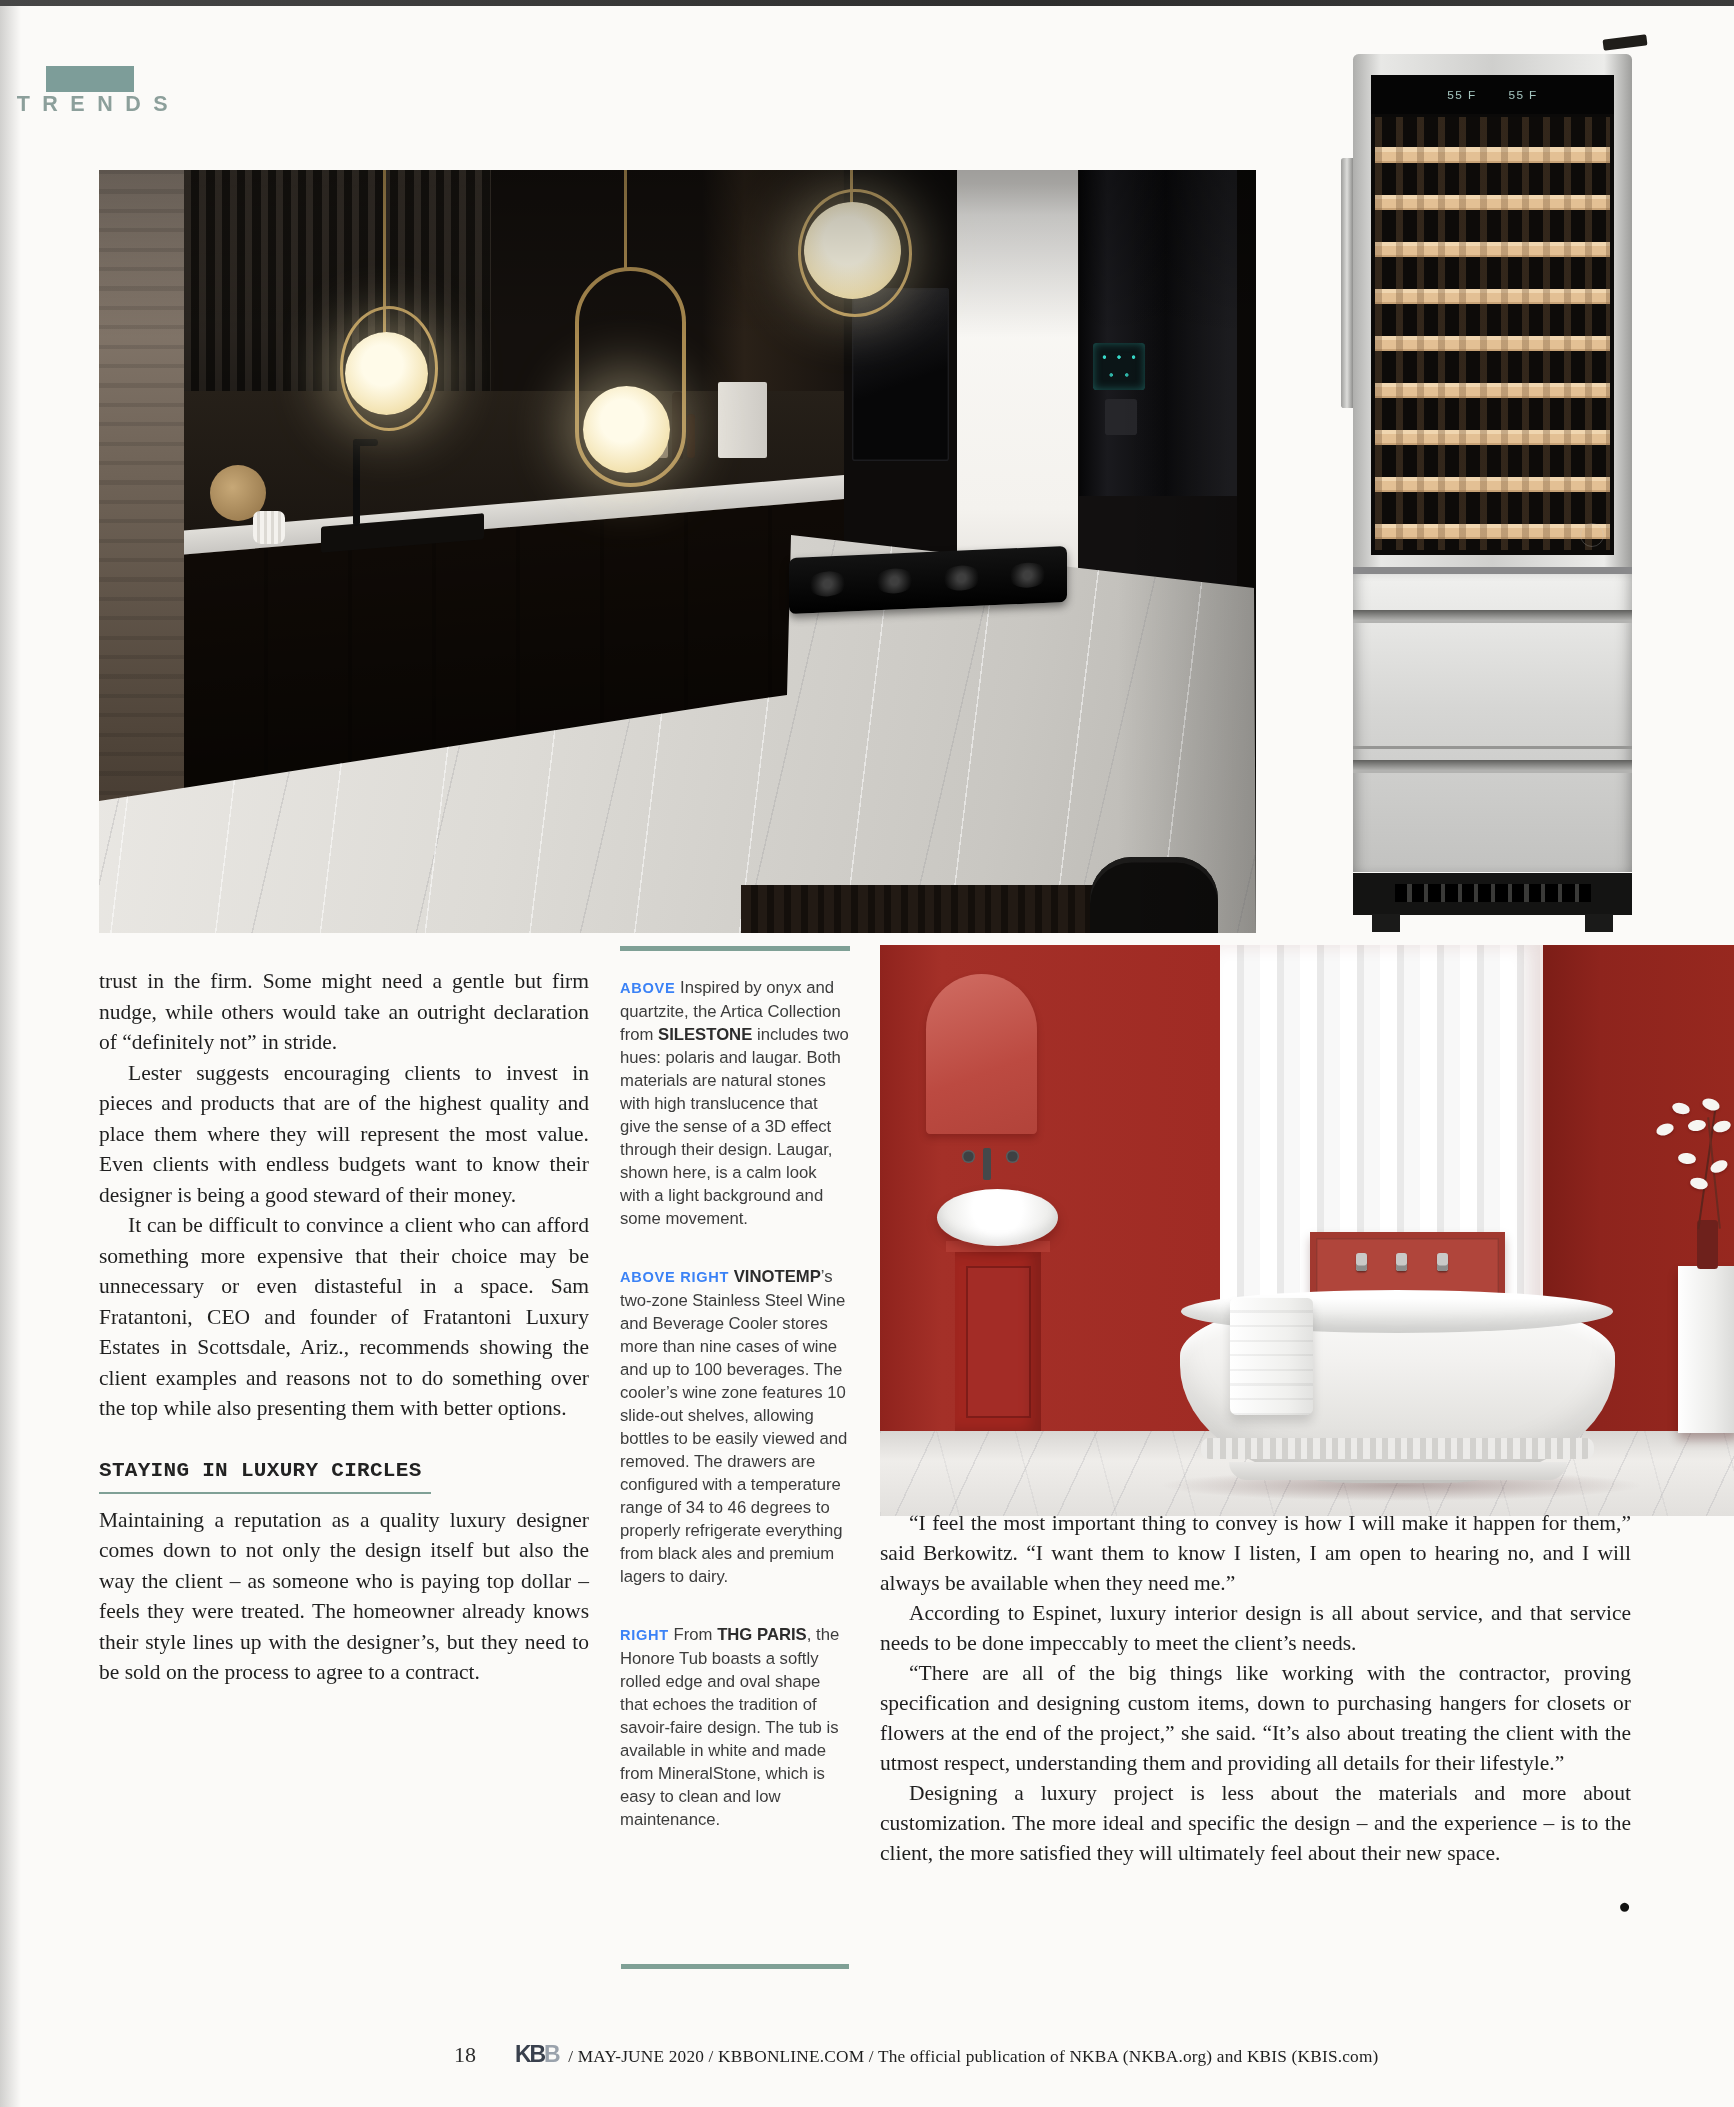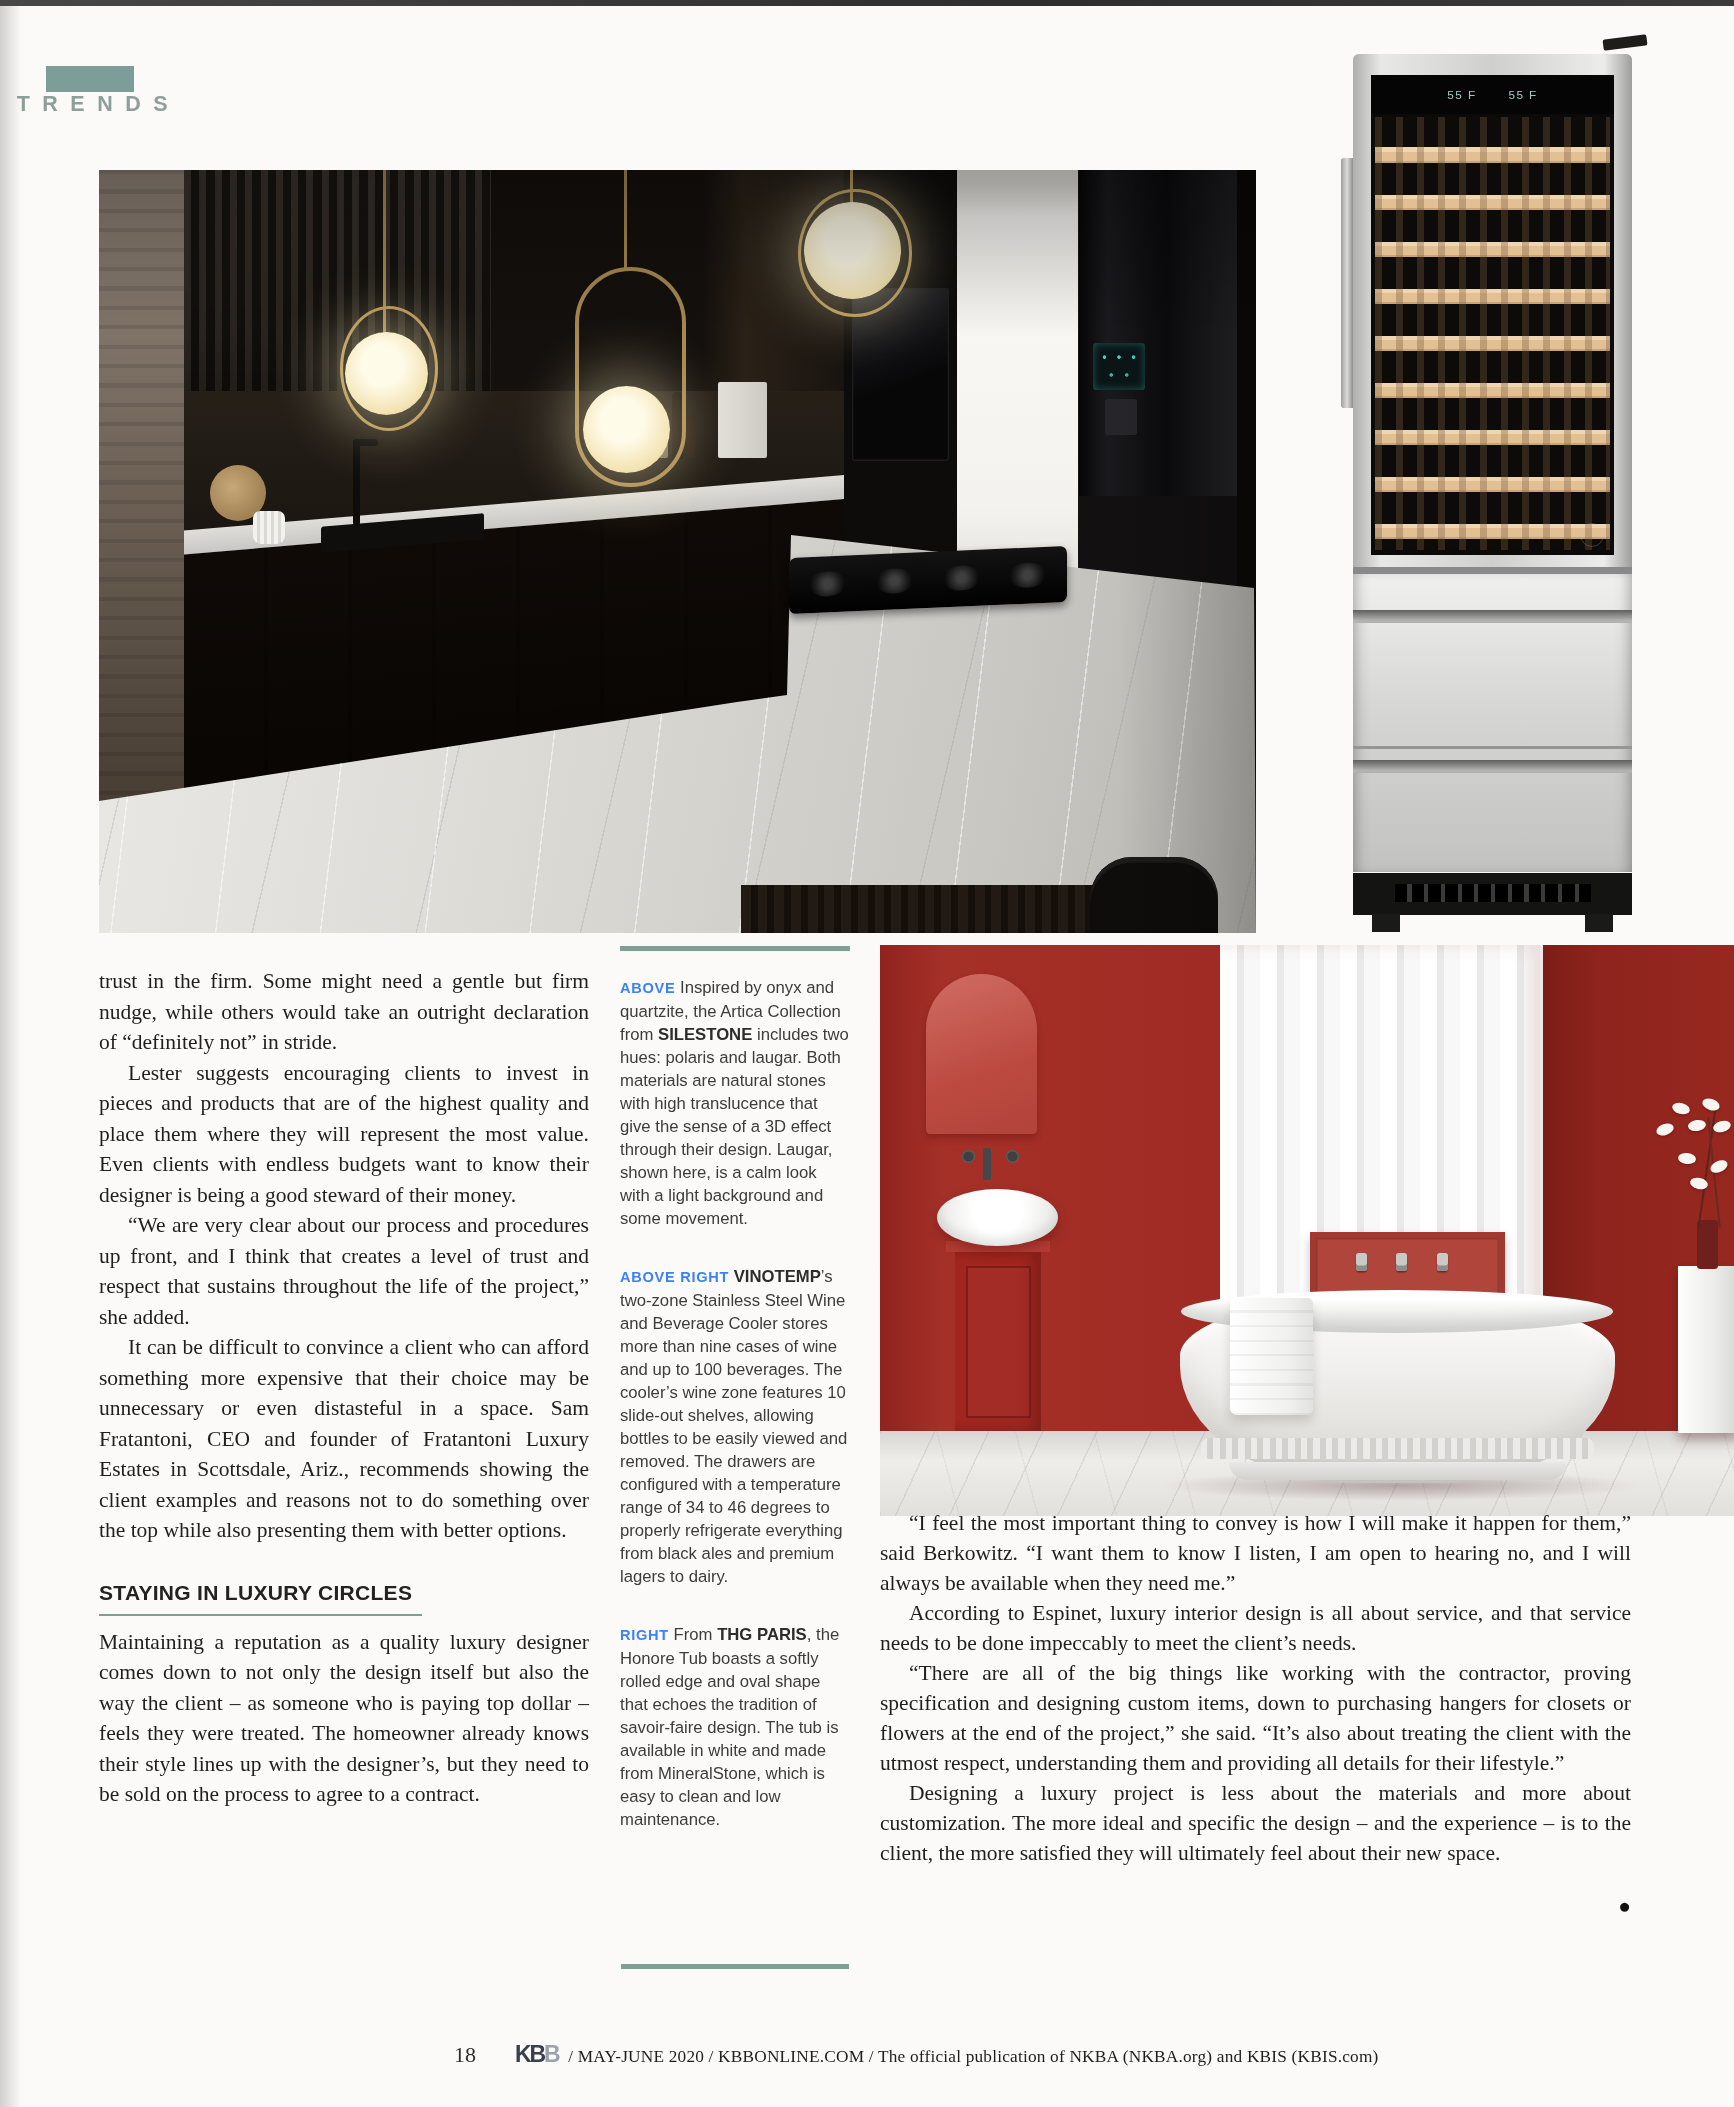--- a/index.html
+++ b/index.html
@@ -207,21 +207,21 @@
   .b-flower.f6{left:798px; top:208px; transform:rotate(6deg);}
   .b-flower.f7{left:830px; top:216px; transform:rotate(-24deg);}
   .b-flower.f8{left:810px; top:233px; transform:rotate(12deg);}
 
   
   .col-left { position:absolute; left:99px; top:966px; width:490px;
     font-size:21.5px; line-height:30.5px; color:#1f1f1f; text-align:justify; }
   .col-left p { margin:0; text-indent:29px; }
   .col-left p.noindent { text-indent:0; }
   .section-heading { margin-top:32px; margin-bottom:11px; width:fit-content; padding:0 9.7px 5.6px 0;
-    font-family:Liberation Sans, sans-serif; font-weight:bold; font-size:21px;
+    font-family:Liberation Mono, monospace; font-weight:bold; font-size:21px;
     letter-spacing:0.3px; color:#222; border-bottom:2.8px solid #7fa096; }
 
   .caption-col { position:absolute; left:620px; top:946px; width:230px; height:1023px;
     font-family:"Liberation Sans", sans-serif; font-size:16.7px; line-height:23px; color:#3c3c3c; }
   .cap-rule-top { height:4.9px; background:#7fa096; }
   .cap-rule-bottom { position:absolute; left:1.4px; right:1.4px; bottom:0; height:4.9px; background:#7fa096; }
   .caption { margin-top:25px; }
   .caption + .caption { margin-top:35px; }
   .cap-label { color:#3b82f6; font-weight:bold; font-size:14.6px; letter-spacing:0.7px; }
   .cap-brand { font-weight:bold; color:#2c2c2c; }
@@ -360,21 +360,20 @@
     <div class="b-flower f4"></div>
     <div class="b-flower f5"></div>
     <div class="b-flower f6"></div>
     <div class="b-flower f7"></div>
     <div class="b-flower f8"></div>
   </div>
 
   <div class="col-left">
     <p class="noindent">trust in the firm. Some might need a gentle but firm nudge, while others would take an outright declaration of “definitely not” in stride.</p>
     <p>Lester suggests encouraging clients to invest in pieces and products that are of the highest quality and place them where they will represent the most value. Even clients with endless budgets want to know their designer is being a good steward of their money.</p>
-    <p>“We are very clear about our process and procedures up front, and I think that creates a level of trust and respect that sustains throughout the life of the project,” she added.</p>
     <p>It can be difficult to convince a client who can afford something more expensive that their choice may be unnecessary or even distasteful in a space. Sam Fratantoni, CEO and founder of Fratantoni Luxury Estates in Scottsdale, Ariz., recommends showing the client examples and reasons not to do something over the top while also presenting them with better options.</p>
     <div class="section-heading">STAYING IN LUXURY CIRCLES</div>
     <p class="noindent">Maintaining a reputation as a quality luxury designer comes down to not only the design itself but also the way the client – as someone who is paying top dollar – feels they were treated. The homeowner already knows their style lines up with the designer’s, but they need to be sold on the process to agree to a contract.</p>
   </div>
 
   <div class="caption-col">
     <div class="cap-rule-top"></div>
     <div class="caption">
       <span class="cap-label">ABOVE</span><span> Inspired by onyx and quartzite, the Artica Collection from </span><span class="cap-brand">SILESTONE</span><span> includes two hues: polaris and laugar. Both materials are natural stones with high translucence that give the sense of a 3D effect through their design. Laugar, shown here, is a calm look with a light background and some movement.</span>
     </div>

